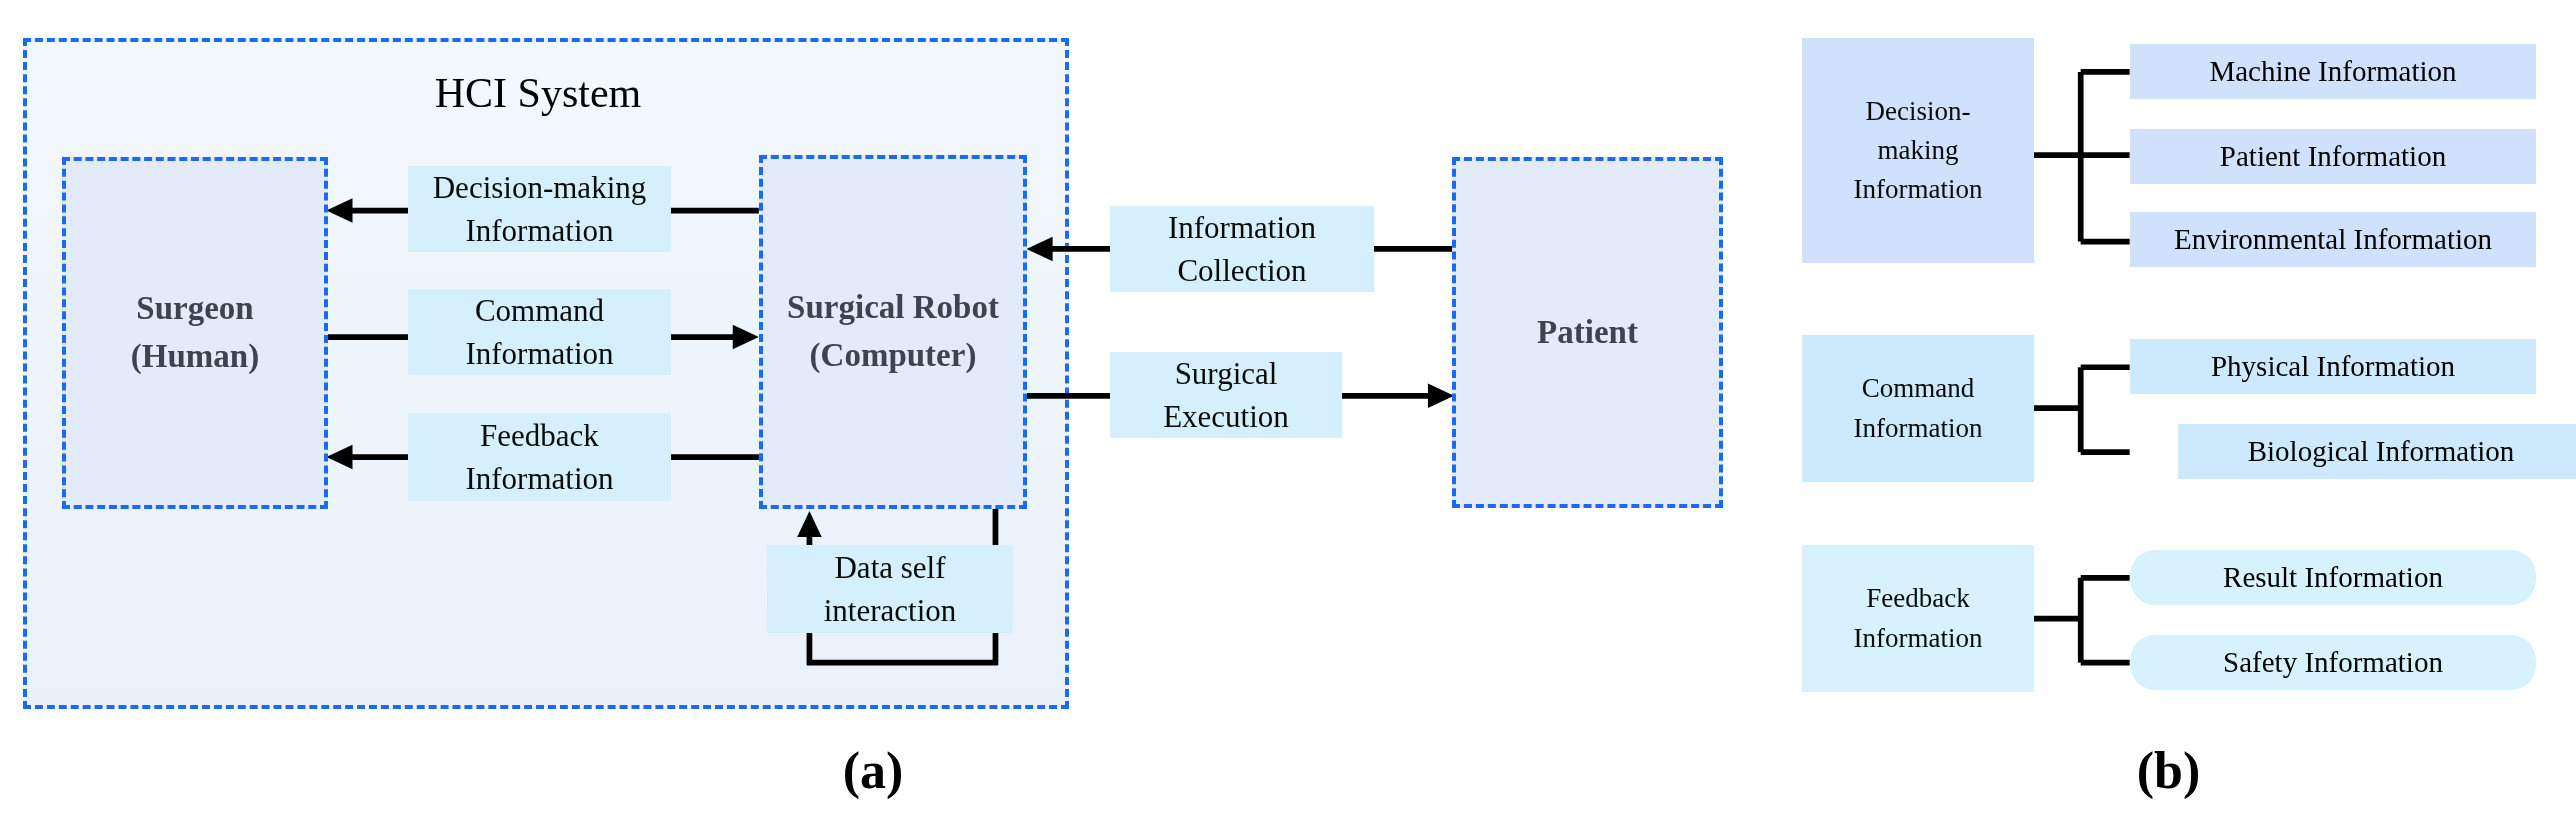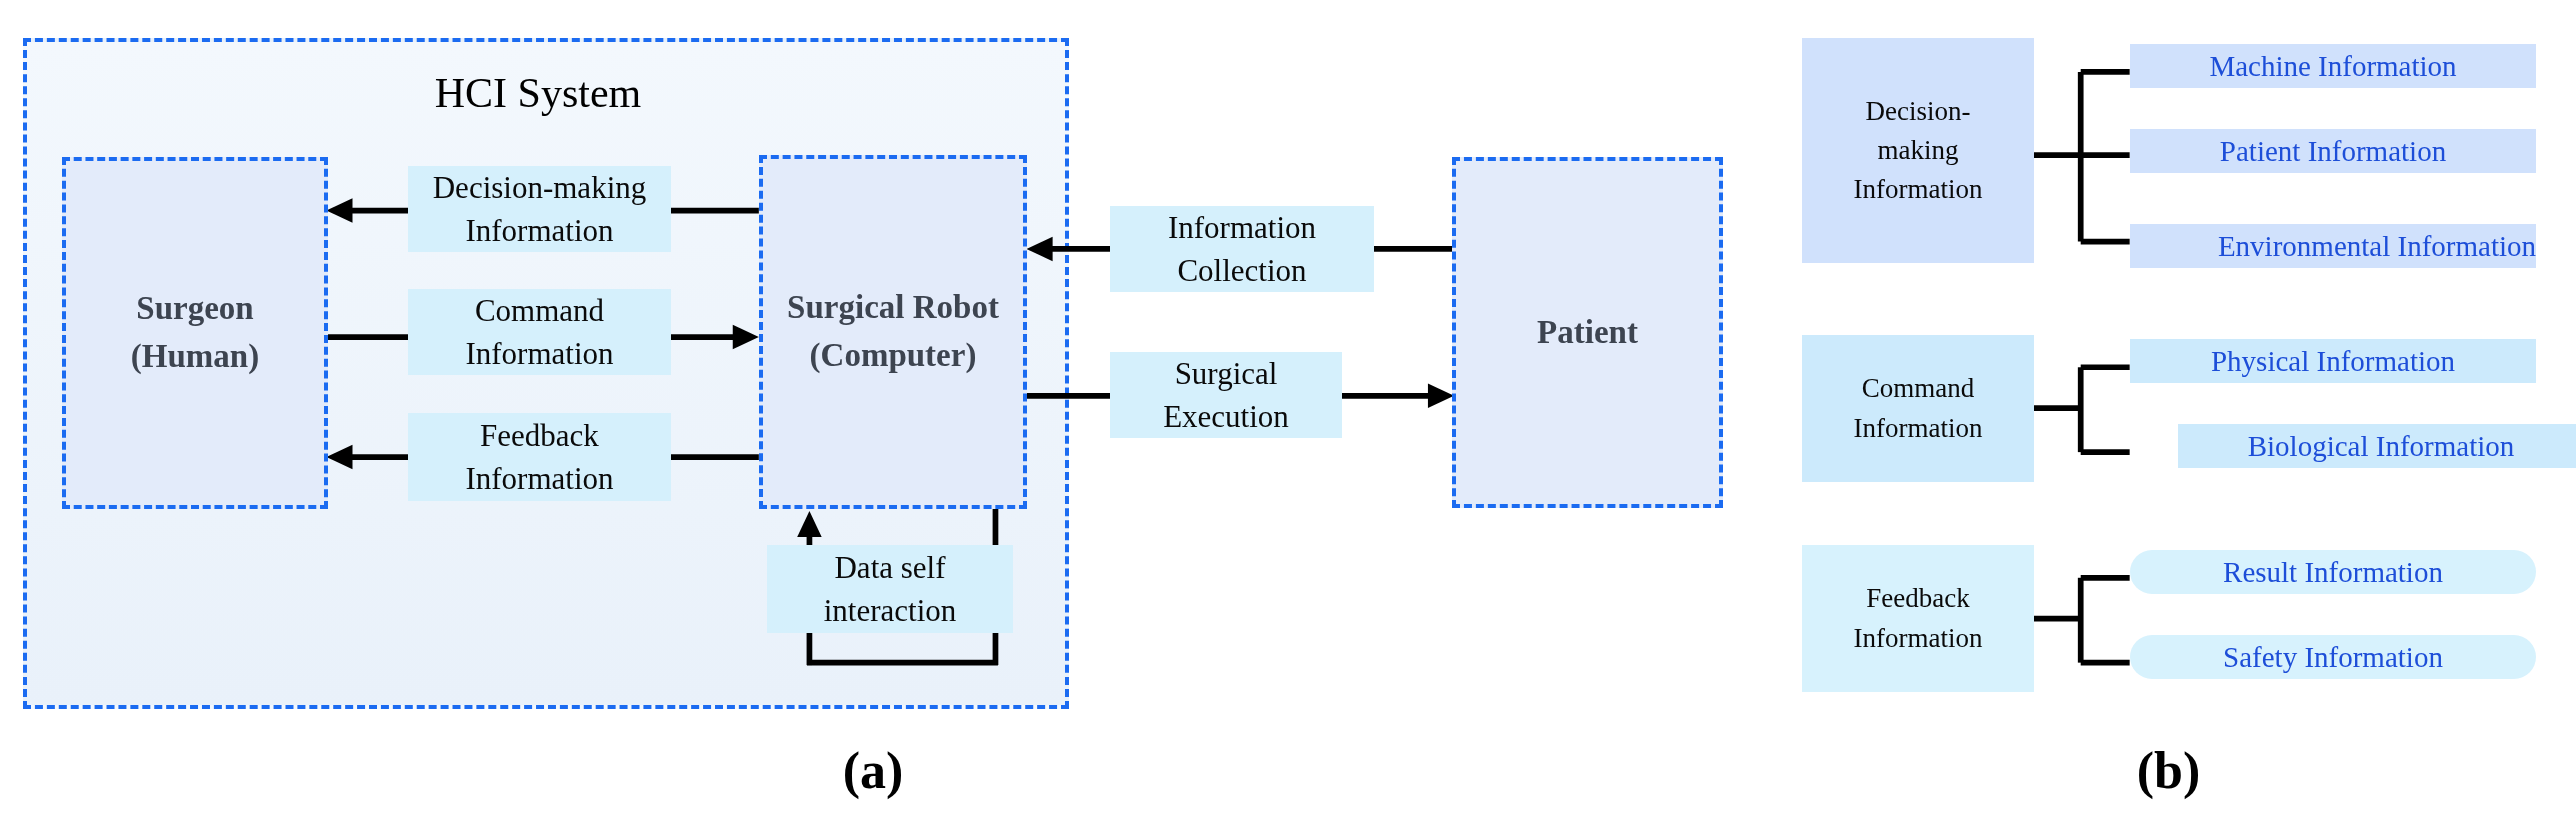--- a/index.html
+++ b/index.html
@@ -57,31 +57,31 @@
   .b-parent{
     display:flex;align-items:center;justify-content:center;
     text-align:center;
     font-size:27px;line-height:1.45;color:#0a0a0a;
     z-index:3;
   }
   .b1-parent{left:1802px;top:38px;width:232px;height:225px;background:#d0e1fc;}
   .b2-parent{left:1802px;top:335px;width:232px;height:147px;background:#cceafc;}
   .b3-parent{left:1802px;top:545px;width:232px;height:147px;background:#d7f2fd;}
   .b-child{
-    left:2130px;width:406px;height:44px;
-    display:flex;align-items:center;justify-content:center;
-    text-align:center;font-size:29px;color:#1d4ed8;
+    left:2130px;width:406px;height:55px;
+    display:flex;align-items:center;justify-content:center;
+    text-align:center;font-size:29px;color:#000000;
     z-index:3;
   }
   .b1-child{background:#d0e1fc;}
   .b2-child{background:#cceafc;}
   .b3-child{background:#d7f2fd;border-radius:25px;}
   .c-machine{top:44px;}
   .c-patient{top:129px;}
-  .c-env{top:224px;justify-content:flex-end;}
+  .c-env{top:212px;}
   .c-physical{top:339px;}
   .c-bio{top:424px;margin-left:48px;}
   .c-result{top:550px;}
   .c-safety{top:635px;}
   .multiline{white-space:pre-line;}
   #connectors{position:absolute;left:0;top:0;z-index:2;pointer-events:none;}
 </style>
 </head>
 <body>
 

